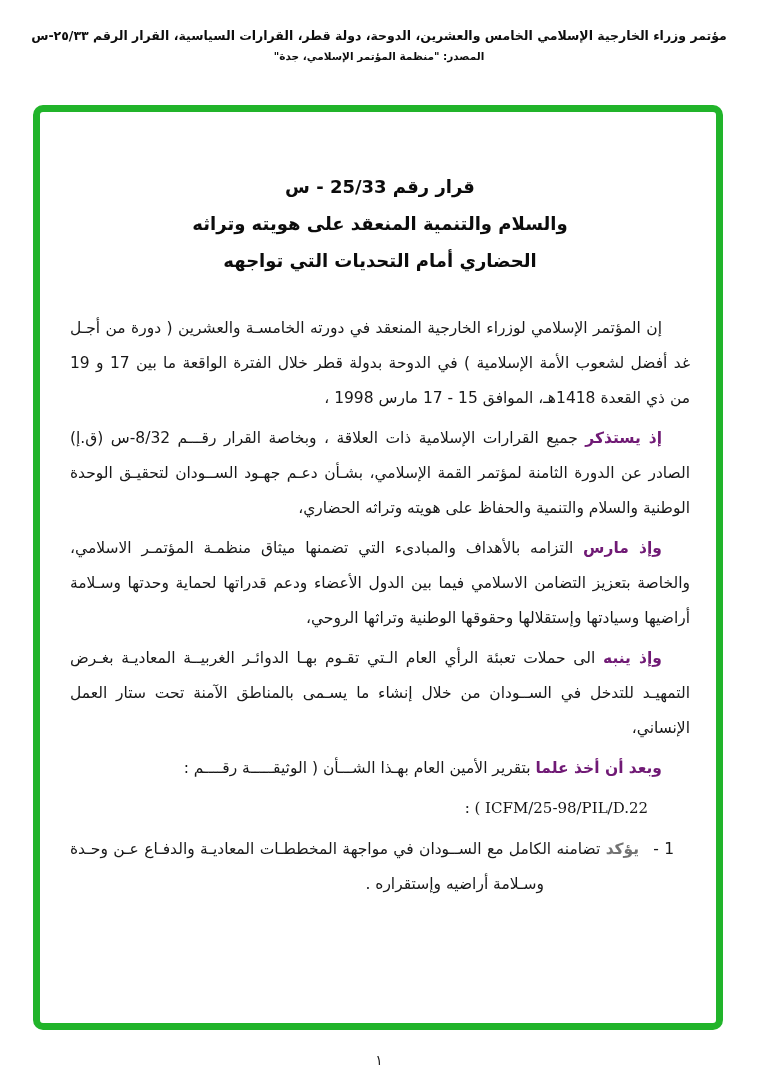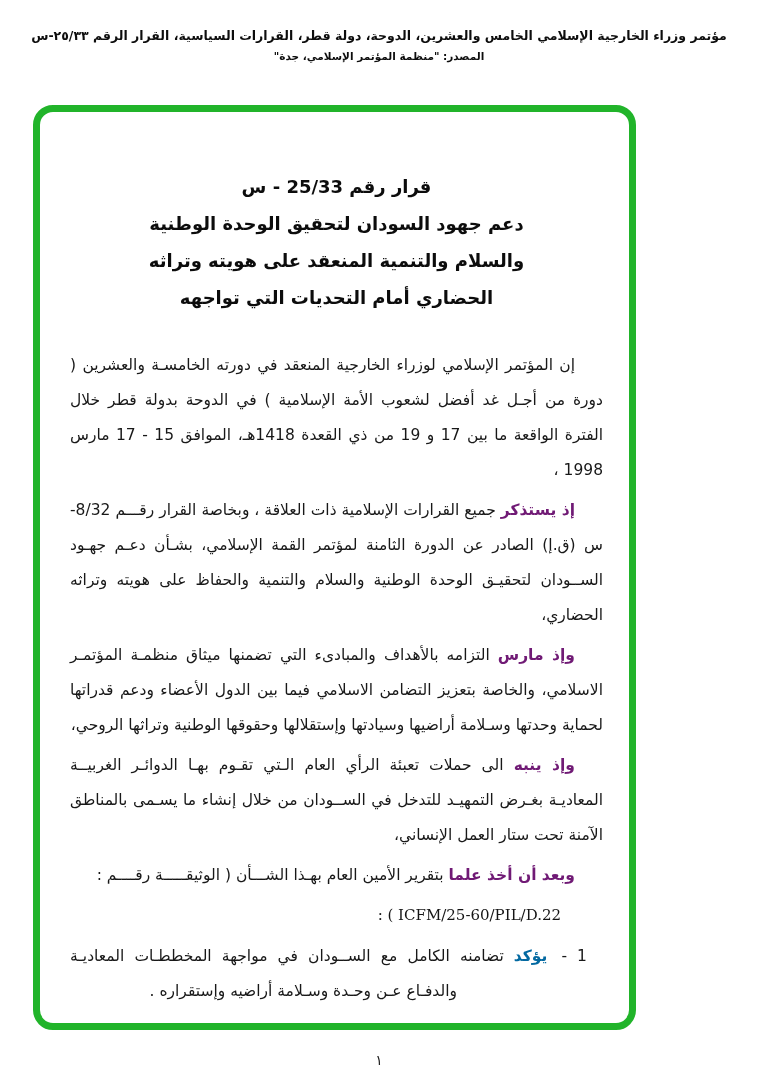--- a/index.html
+++ b/index.html
@@ -23,24 +23,24 @@
     color: #0d0d0d;
   }
   .doc-header .h2 {
     font-size: 10.5px;
     margin-top: 6px;
     color: #0d0d0d;
   }
   .frame {
     position: absolute;
     left: 33px; top: 105px;
-    width: 603px; height: 925px;
+    width: 690px; height: 925px;
     box-sizing: border-box;
     border: 7px solid #21b42a;
-    border-radius: 20px;
+    border-radius: 10px;
     background: #ffffff;
   }
   .content {
     direction: rtl;
     padding: 56px 26px 0 30px;
   }
   .title {
     text-align: center;
     font-weight: bold;
     font-size: 18px;
@@ -71,21 +71,21 @@
   .item {
     margin: 4px 16px 0 0;
     font-size: 15.5px;
     line-height: 35px;
     text-align: justify;
     padding-right: 130px;
     text-indent: -130px;
     color: #181818;
   }
   .item .item-num { margin-left: 14px; }
-  .item .lead { font-weight: bold; color: #0369a1; }
+  .item .lead { font-weight: bold; color: #737373; }
   .page-num {
     position: absolute;
     left: 0; right: 0;
     bottom: 10px;
     text-align: center;
     font-size: 14px;
     color: #222;
   }
 </style>
 </head>
@@ -96,39 +96,38 @@
   <div class="doc-header">
     <div class="h1">مؤتمر وزراء الخارجية الإسلامي الخامس والعشرين، الدوحة، دولة قطر، القرارات السياسية، القرار الرقم ٢٥/٣٣-س</div>
     <div class="h2">المصدر:  "منظمة المؤتمر الإسلامي، جدة"</div>
   </div>
 
   <div class="frame">
     <div class="content">
 
       <div class="title">
         <div>قرار رقم 25/33 - س</div>
-        <div>دعم جهود السودان لتحقيق الوحدة الوطنية</div>
         <div>والسلام والتنمية المنعقد على هويته وتراثه</div>
         <div>الحضاري أمام التحديات التي تواجهه</div>
       </div>
 
       <div class="body-text">
 
         <p class="para"><span class="lead"></span><span>إن المؤتمر الإسلامي لوزراء الخارجية المنعقد في دورته الخامسـة والعشرين ( دورة من أجـل غد أفضل لشعوب الأمة الإسلامية ) في الدوحة بدولة قطر خلال الفترة الواقعة ما بين 17 و 19 من ذي القعدة 1418هـ، الموافق 15 - 17 مارس 1998 ،</span></p>
 
         <p class="para"><span class="lead">إذ يستذكر</span><span> جميع القرارات الإسلامية ذات العلاقة ، وبخاصة القرار رقـــم 8/32-س (ق.إ) الصادر عن الدورة الثامنة لمؤتمر القمة الإسلامي، بشـأن دعـم جهـود الســودان لتحقيـق الوحدة الوطنية والسلام والتنمية والحفاظ على هويته وتراثه الحضاري،</span></p>
 
         <p class="para"><span class="lead">وإذ مارس</span><span> التزامه بالأهداف والمبادىء التي تضمنها ميثاق منظمـة المؤتمـر الاسلامي، والخاصة بتعزيز التضامن الاسلامي فيما بين الدول الأعضاء ودعم قدراتها لحماية وحدتها وسـلامة أراضيها وسيادتها وإستقلالها وحقوقها الوطنية وتراثها الروحي،</span></p>
 
 
         <p class="para"><span class="lead">وإذ ينبه</span><span> الى حملات تعبئة الرأي العام الـتي تقـوم بهـا الدوائـر الغربيــة المعاديـة بغـرض التمهيـد للتدخل في الســودان من خلال إنشاء ما يسـمى بالمناطق الآمنة تحت ستار العمل الإنساني،</span></p>
 
         <p class="para"><span class="lead">وبعد أن أخذ علما</span><span> بتقرير الأمين العام بهـذا الشـــأن ( الوثيقـــــة رقــــم :</span></p>
 
-        <div class="doc-ref"><span dir="ltr">: ( ICFM/25-60/PIL/D.22</span></div>
+        <div class="doc-ref"><span dir="ltr">: ( ICFM/25-98/PIL/D.22</span></div>
 
         <div class="item"><span class="item-num">1 -</span><span class="lead">يؤكد</span><span> تضامنه الكامل مع الســودان في مواجهة المخططـات المعاديـة والدفـاع عـن وحـدة وسـلامة أراضيه وإستقراره .</span></div>
 
       </div>
     </div>
   </div>
 
   <div class="page-num">١</div>
 
 </div>

